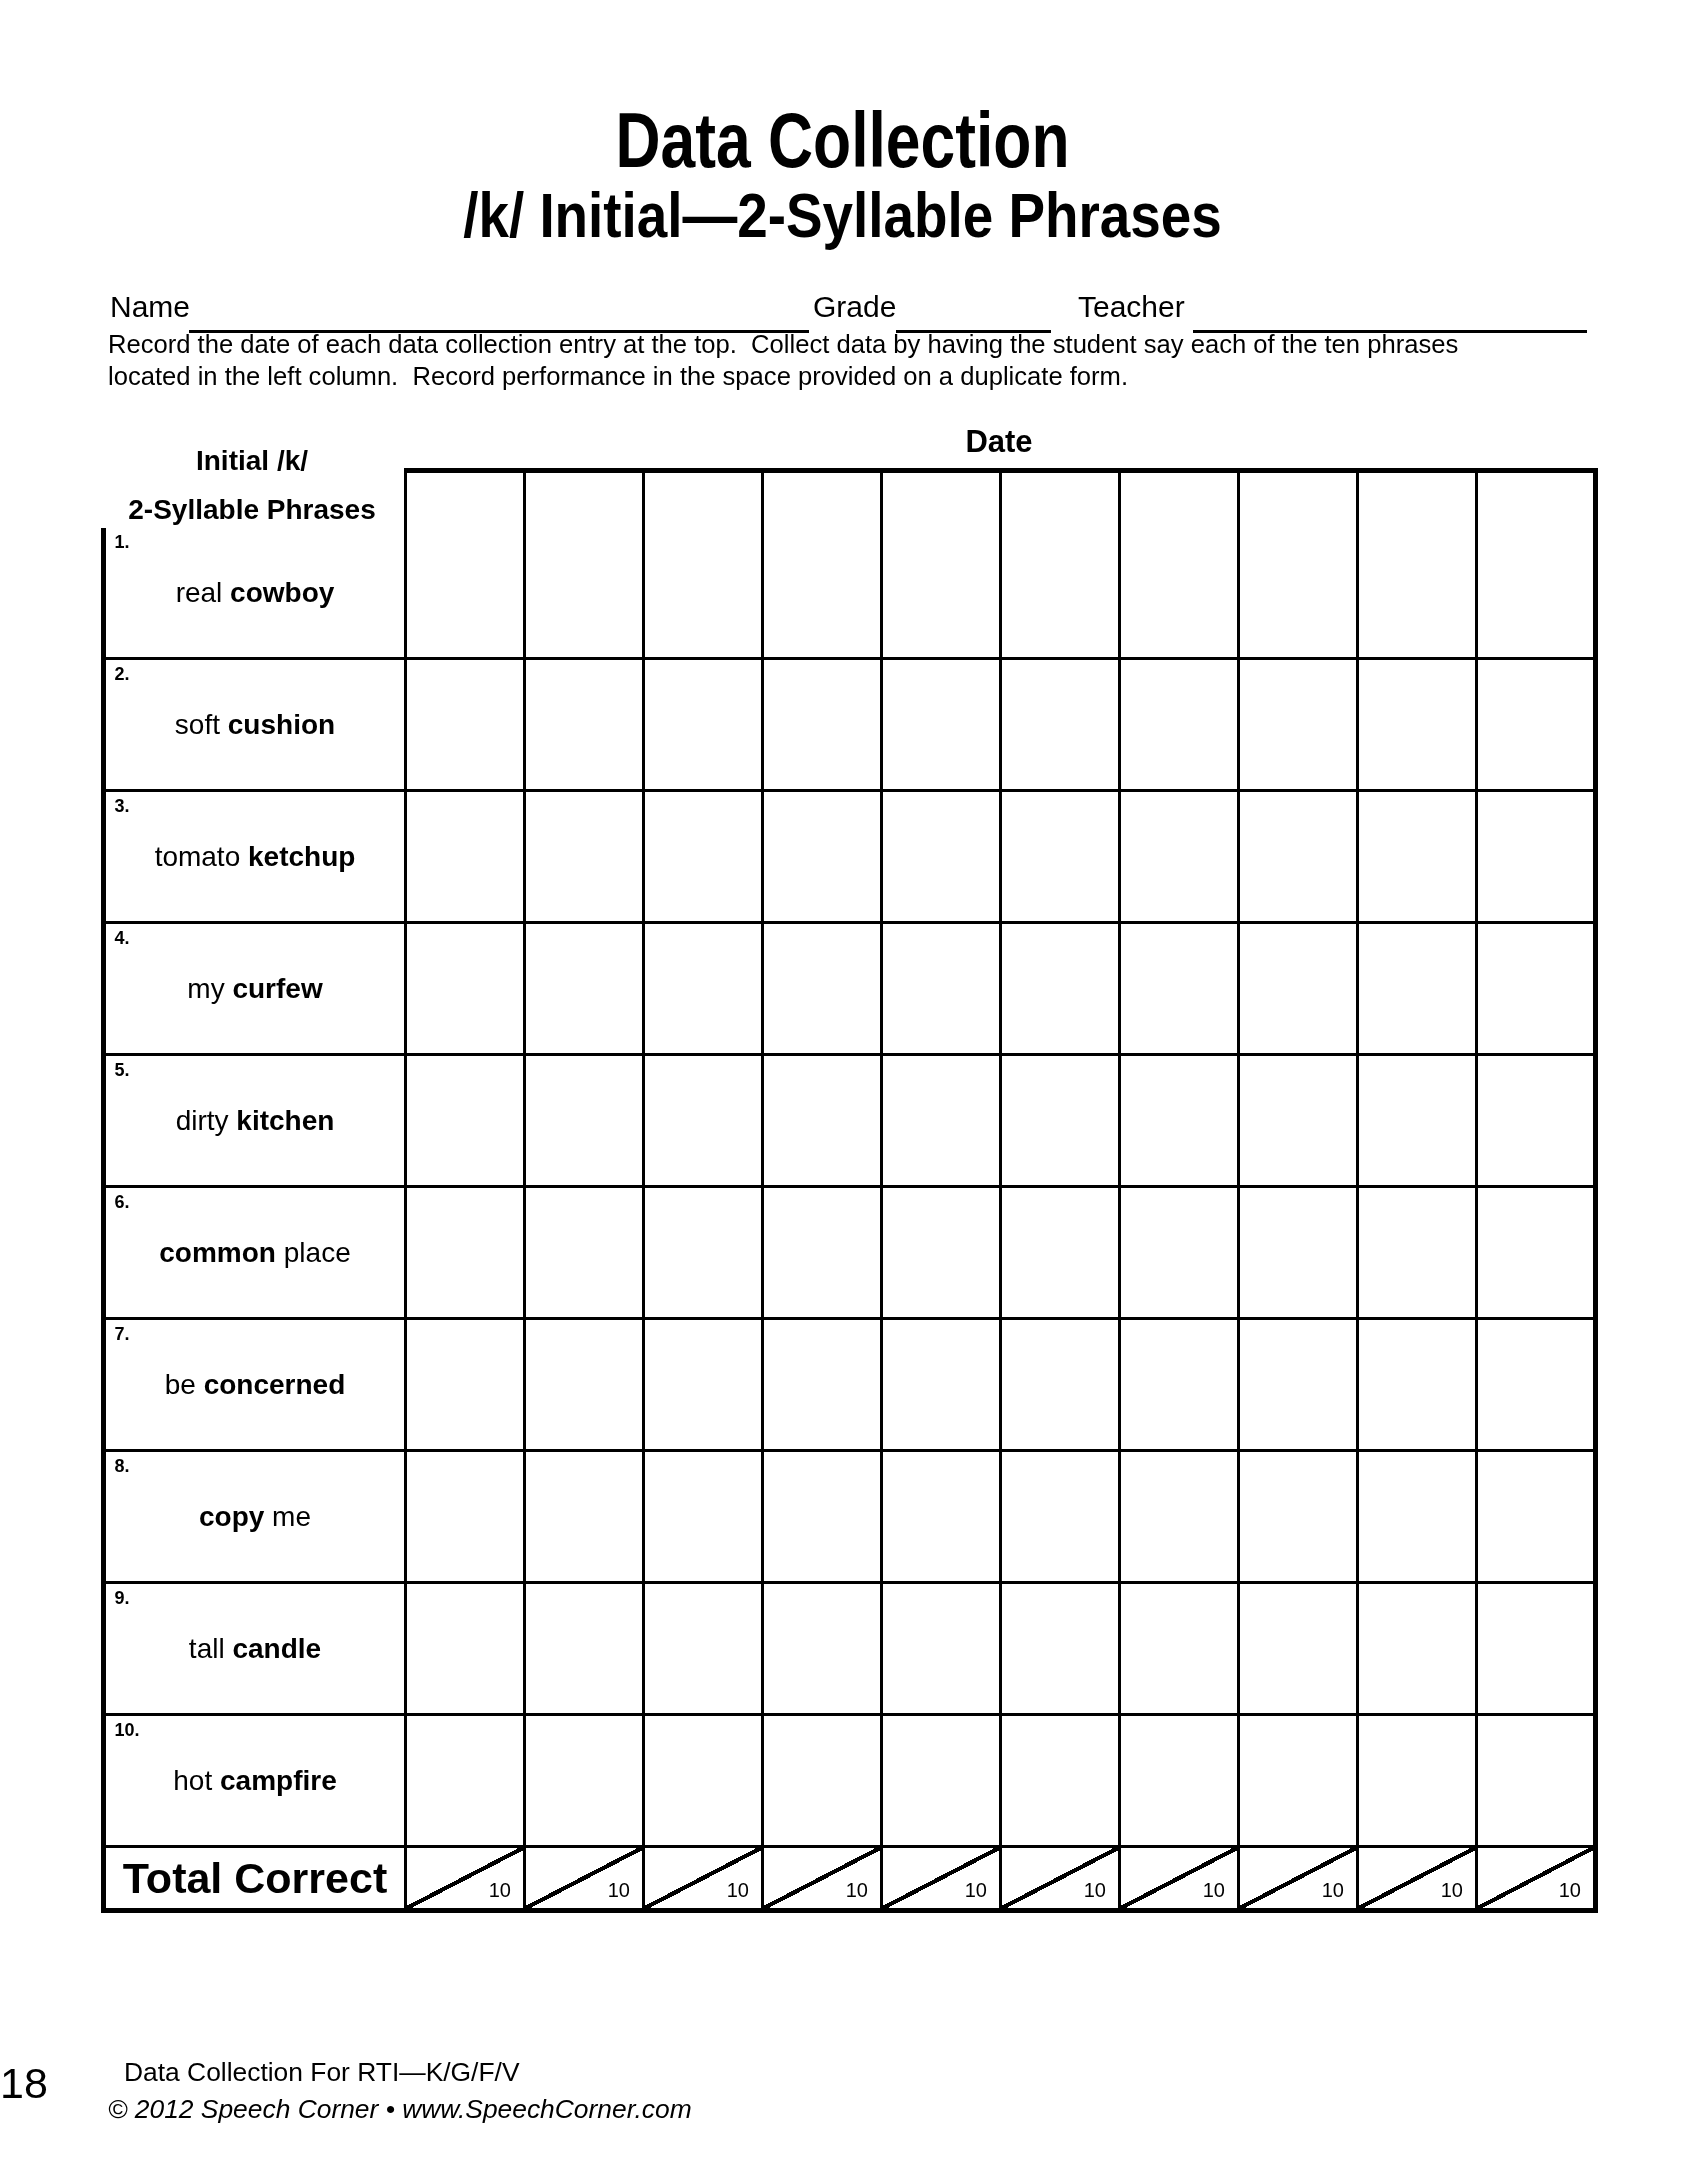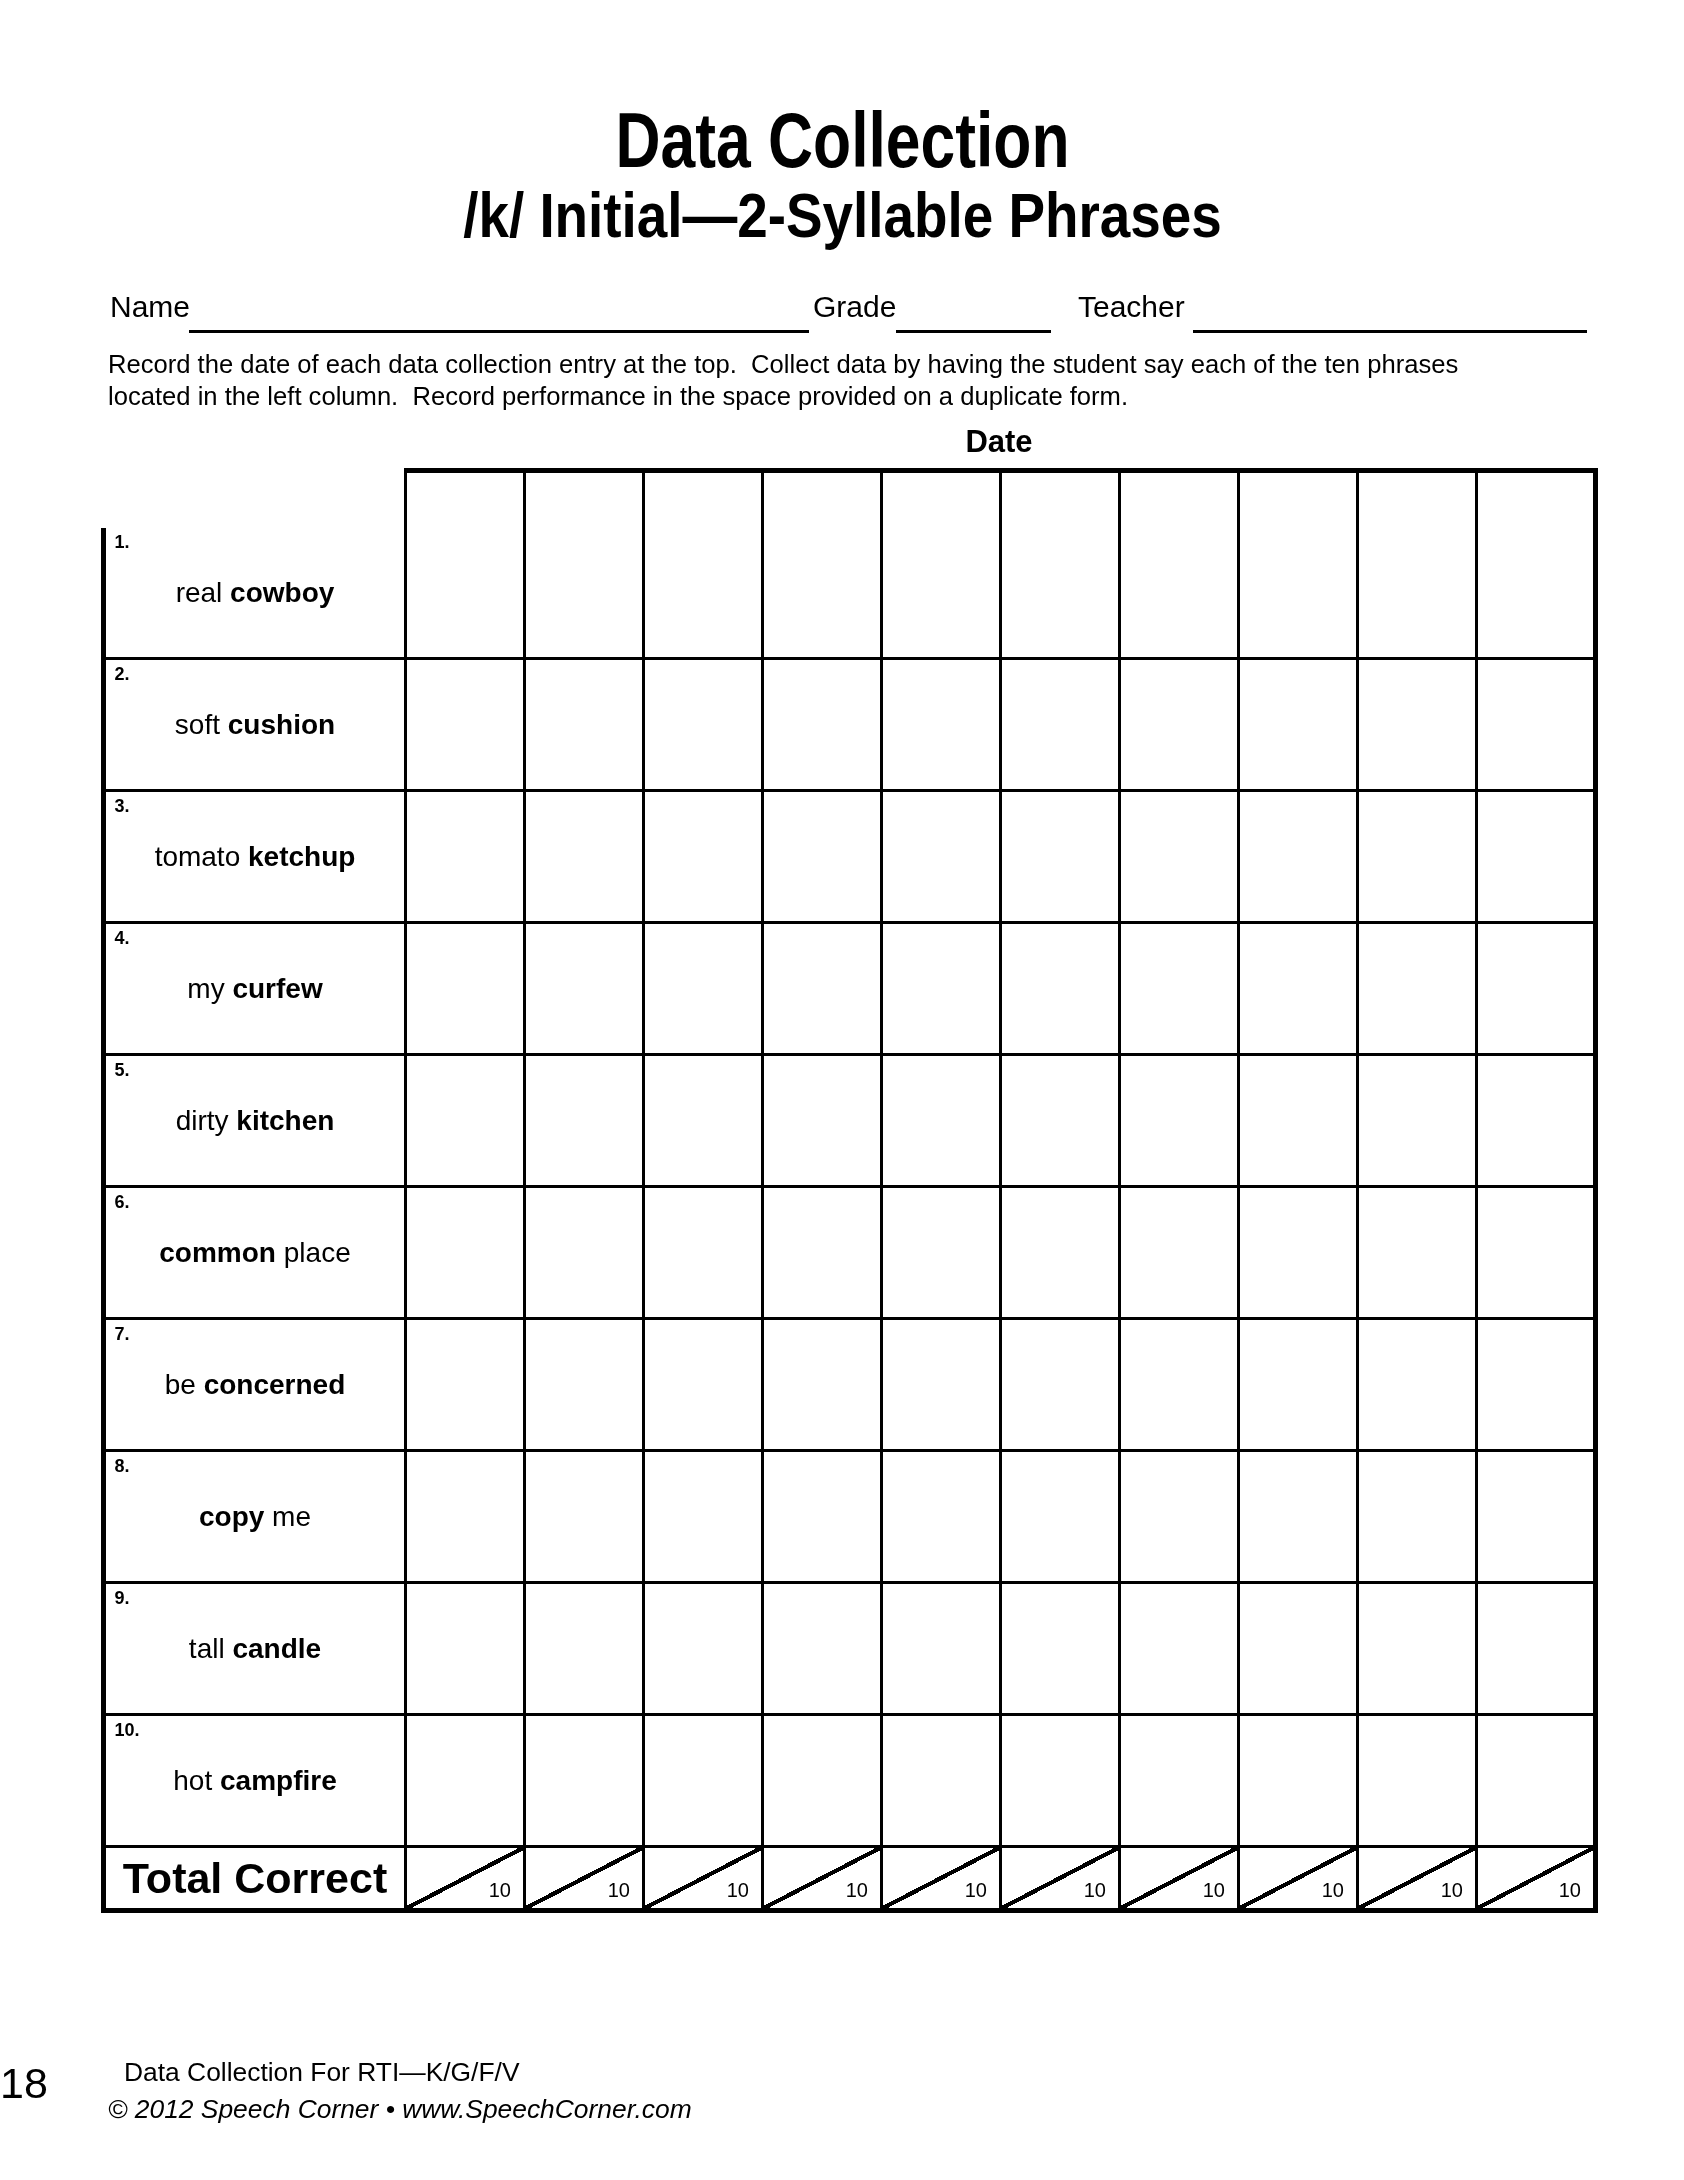--- a/index.html
+++ b/index.html
@@ -28,21 +28,21 @@
   .field-line{position:absolute;top:330px;height:3.4px;background:#000;}
   #name-label{left:110px;}
   #grade-label{left:813px;}
   #teacher-label{left:1078px;}
   #name-line{left:189px;width:620px;}
   #grade-line{left:896px;width:155px;}
   #teacher-line{left:1193px;width:394px;}
 
   
   .instructions{
-    position:absolute;left:108px;top:348px;
+    position:absolute;left:108px;top:328px;
     font-size:25.6px;line-height:32px;white-space:pre;
   }
 
   
   .date-label{
     position:absolute;left:403px;width:1192px;top:424px;
     text-align:center;font-size:31px;font-weight:bold;
   }
   .corner-label{
     position:absolute;left:101px;width:302px;top:436px;
@@ -106,20 +106,24 @@
   <span class="field-line" id="name-line"></span>
   <span class="field-label" id="grade-label">Grade</span>
   <span class="field-line" id="grade-line"></span>
   <span class="field-label" id="teacher-label">Teacher</span>
   <span class="field-line" id="teacher-line"></span>
 
   <div class="instructions"><span>Record the date of each data collection entry at the top.  Collect data by having the student say each of the ten phrases</span>
 <span>located in the left column.  Record performance in the space provided on a duplicate form.</span></div>
 
   <div class="date-label">Date</div>
+  <div class="corner-label">
+    <span>Initial /k/</span><br>
+    <span>2-Syllable Phrases</span>
+  </div>
 
   <table class="grid">
     <colgroup>
       <col style="width:302px">
       <col style="width:119px">
         <col style="width:119px">
         <col style="width:119px">
         <col style="width:119px">
         <col style="width:119px">
       <col style="width:119px">

